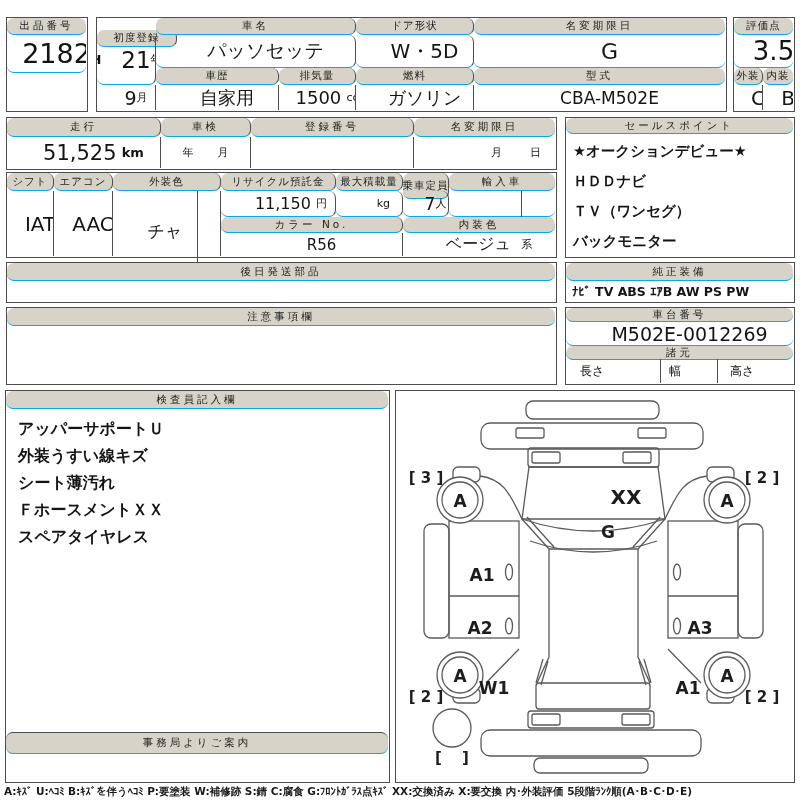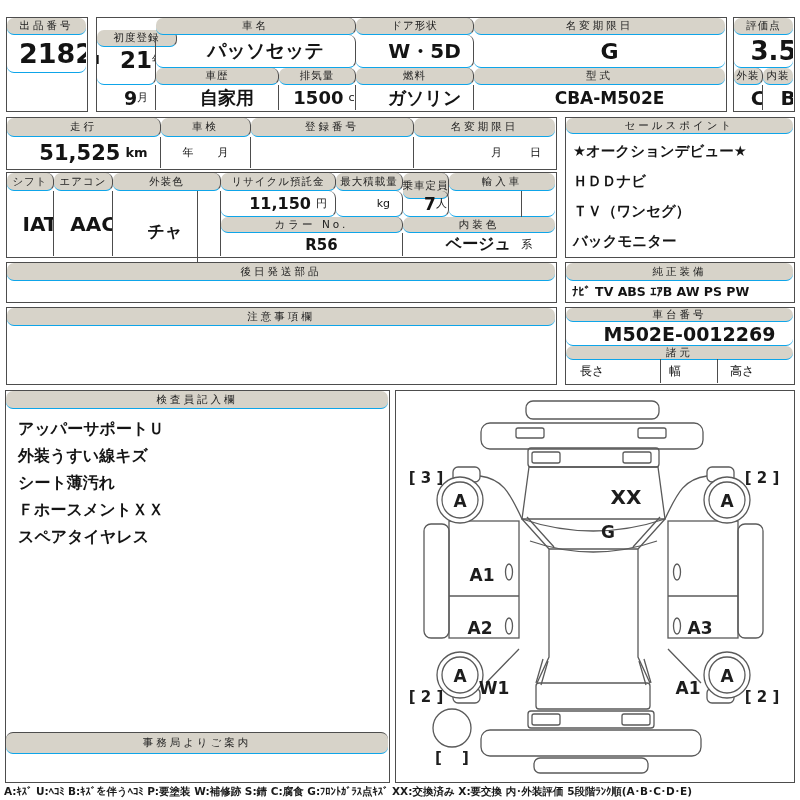--- a/index.html
+++ b/index.html
@@ -8,21 +8,21 @@
     font-family:"DejaVu Sans","Liberation Sans",sans-serif;color:#141414;
   }
   .sheet{position:absolute;inset:0;}
   .box{position:absolute;border:1.6px solid #4d4d4d;background:#fff;box-sizing:border-box;}
   .cell{position:absolute;box-sizing:border-box;display:flex;align-items:center;justify-content:center;overflow:hidden;}
   .hdr{background:#d7d3c9;font-size:10.5px;letter-spacing:3px;color:#222;white-space:nowrap;}
   .hdr.ls1{letter-spacing:1px;}
   .br{border-right:1px solid #4d4d4d;}
   .bb{border-bottom:1px solid #0ea5e9;border-radius:7px;}
   .bt{border-top:1px solid #4d4d4d;}
-  .v{font-weight:bold;white-space:nowrap;margin-left:20px;}
+  .v{font-weight:normal;white-space:nowrap;margin-left:20px;}
   .sm{font-size:11px;font-weight:normal;}
   .left{justify-content:flex-start;}
   .right{justify-content:flex-end;}
   .list{display:block;}
   .list div{white-space:nowrap;}
   svg text{font-family:"DejaVu Sans","Liberation Sans",sans-serif;font-weight:bold;fill:#1d1d1d;}
   svg .ln{fill:none;stroke:#5a5a5a;stroke-width:1.3;}
   svg .wh{fill:#ffffff;stroke:#5a5a5a;stroke-width:1.3;}
   .legend{position:absolute;left:4px;top:785px;width:794px;font-size:10.5px;white-space:nowrap;color:#1a1a1a;font-weight:bold;transform-origin:left top;}
 </style>

